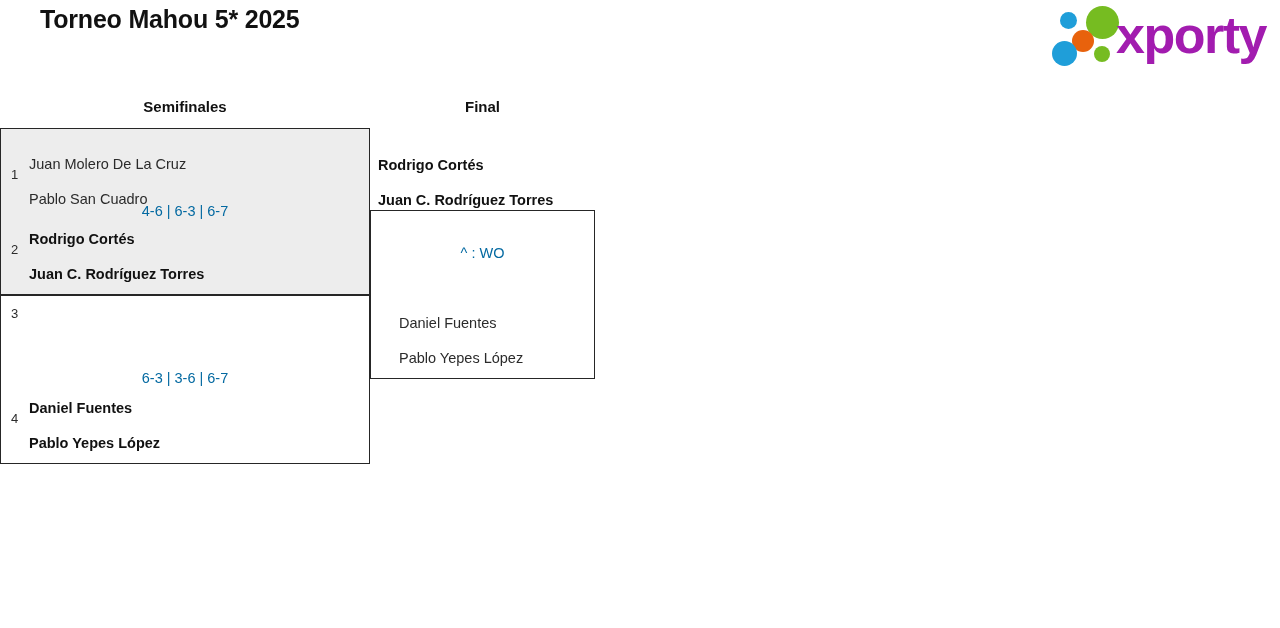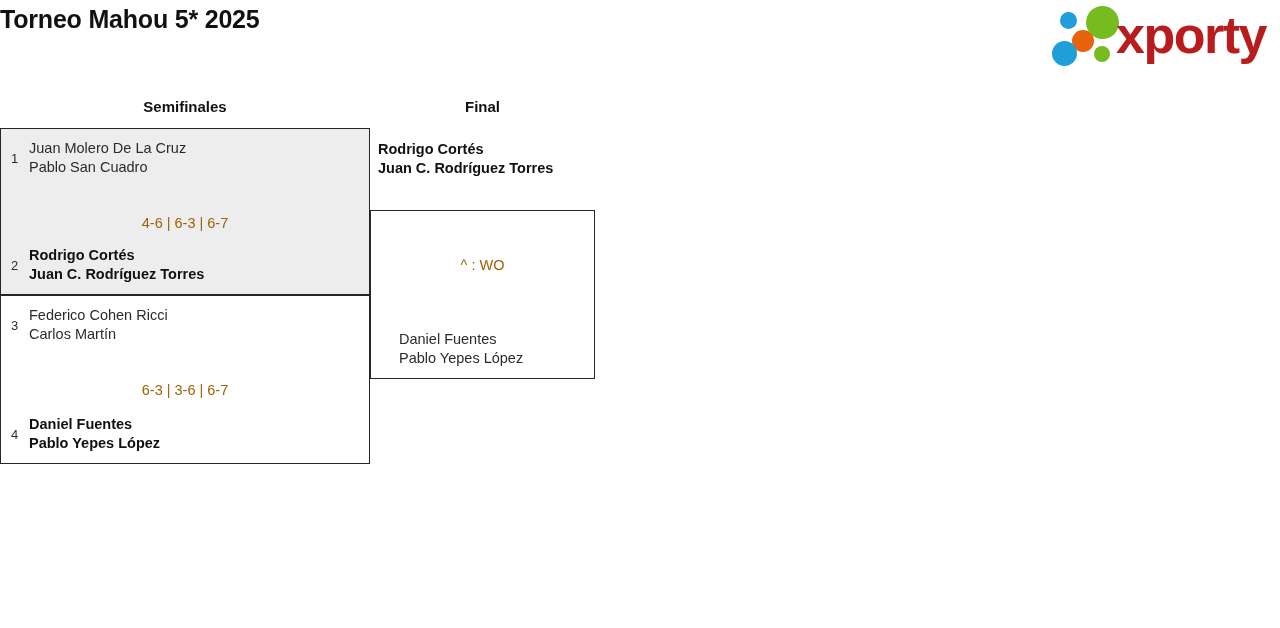--- a/index.html
+++ b/index.html
@@ -28,21 +28,21 @@
     position: absolute;
     left: 0;
     top: 3px;
     font-size: 25px;
     font-weight: bold;
     line-height: 33px;
     color: #111111;
     letter-spacing: -0.2px;
     white-space: nowrap;
   }
-  #title-block .tline { display: block; }
+  #title-block .tline { display: block; padding-left: 40px; }
 
   
   #logo {
     position: absolute;
     left: 1050px;
     top: 4px;
     width: 226px;
     height: 64px;
   }
   #logo-dots {
@@ -58,21 +58,21 @@
   .dot-orange   { left: 22px; top: 26px; width: 22px; height: 22px; background: #e8620c; }
   .dot-blue-lg  { left: 2px;  top: 37px; width: 25px; height: 25px; background: #1f9ed9; }
   .dot-green-sm { left: 44px; top: 42px; width: 16px; height: 16px; background: #76bc21; }
   #logo-word {
     position: absolute;
     left: 66px;
     top: 2px;
     font-size: 52px;
     line-height: 58px;
     font-weight: bold;
-    color: #b91c1c;
+    color: #a21caf;
     letter-spacing: -1.5px;
   }
 
   
   #bracket {
     position: absolute;
     left: 0;
     top: 0;
     width: 1280px;
     height: 628px;
@@ -122,34 +122,33 @@
   .players {
     font-size: 14.5px;
     line-height: 19px;
     color: #2b2b2b;
     white-space: nowrap;
   }
   .players.winner {
     font-weight: bold;
     color: #111111;
   }
-  .pline { display: block; }
+  .pline { display: block; margin-top: 16px; }
 
   .team-top    { top: 10px; }
   .team-bottom { bottom: 10px; }
 
   .score {
     position: absolute;
     left: 0;
     width: 100%;
     text-align: center;
     font-size: 14.5px;
-    color: #a16207;
-    white-space: nowrap;
-    margin-top: 12px;
+    color: #0369a1;
+    white-space: nowrap;
   }
   #score-sf1   { top: 74px; }
   #score-sf2   { top: 74px; text-align: center; }
   #score-final { top: 34px; }
 
   
   #final-winner {
     position: absolute;
     left: 370px;
     top: 140px;
@@ -201,24 +200,20 @@
       <span class="players winner">
         <span class="pline">Rodrigo Cortés</span>
         <span class="pline">Juan C. Rodríguez Torres</span>
       </span>
     </div>
   </div>
 
   <div class="match plain" id="match-sf2">
     <div class="team team-top">
       <span class="seed">3</span>
-      <span class="players">
-        <span class="pline">Federico Cohen Ricci</span>
-        <span class="pline">Carlos Martín</span>
-      </span>
     </div>
     <div class="score" id="score-sf2">6-3 | 3-6 | 6-7</div>
     <div class="team team-bottom">
       <span class="seed">4</span>
       <span class="players winner">
         <span class="pline">Daniel Fuentes</span>
         <span class="pline">Pablo Yepes López</span>
       </span>
     </div>
   </div>

